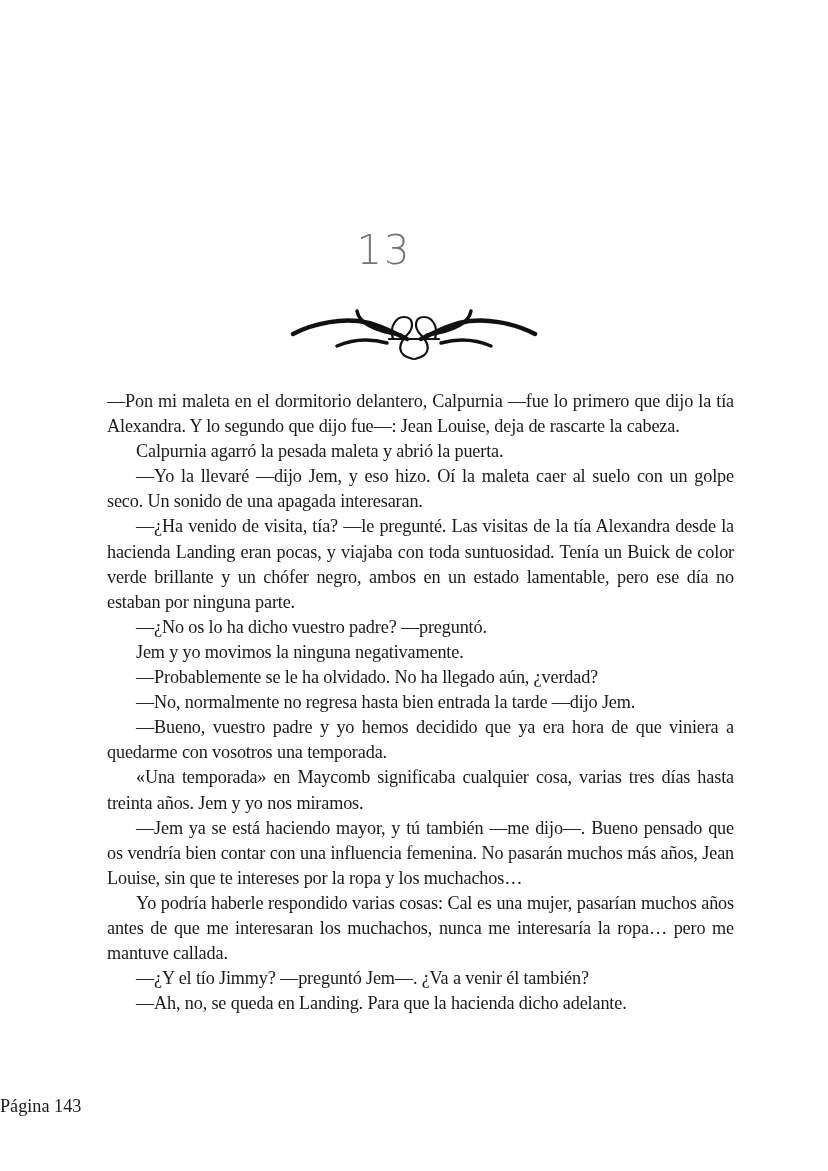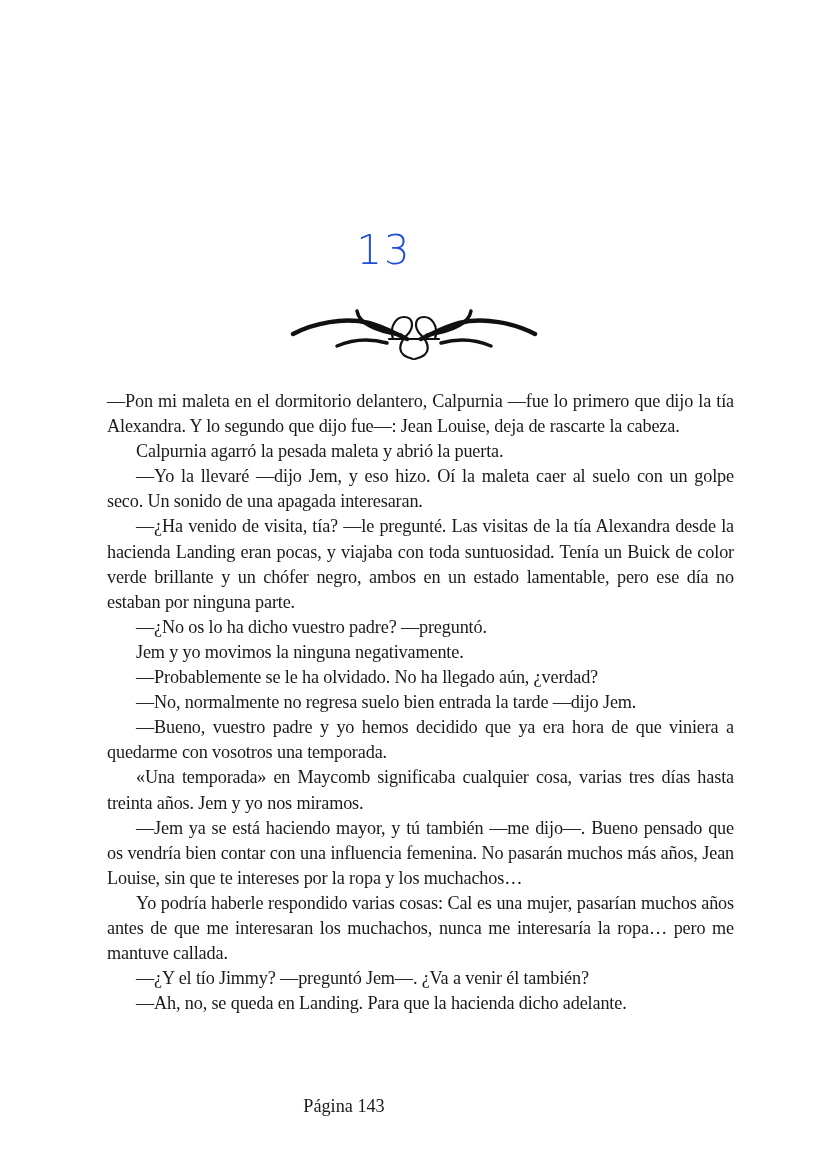--- a/index.html
+++ b/index.html
@@ -17,21 +17,21 @@
     .chapter-number {
       position: absolute;
       top: 222px;
       left: 0;
       width: 768px;
       text-align: center;
       font-family: "DejaVu Sans", sans-serif;
       font-weight: 200;
       font-size: 40px;
       line-height: 56px;
-      color: #1d4ed8;
+      color: #737373;
       letter-spacing: 2px;
     }
     .ornament {
       position: absolute;
       top: 303px;
       left: 289px;
       width: 250px;
       height: 60px;
     }
     .body-text {
@@ -53,21 +53,21 @@
       hyphens: none;
     }
     .body-text p.first {
       text-indent: 0;
     }
     .page-footer {
       position: absolute;
       top: 1094px;
       left: 0;
       width: 688px;
-      text-align: center;
+      text-align: left;
       font-family: "Liberation Serif", serif;
       font-size: 18.2px;
       line-height: 25px;
       color: #1a1a1a;
     }
   </style>
 </head>
 <body>
 
 <div class="chapter-number">13</div>
@@ -94,21 +94,21 @@
 </svg>
 
 <div class="body-text">
   <p class="first">—Pon mi maleta en el dormitorio delantero, Calpurnia —fue lo primero que dijo la tía Alexandra. Y lo segundo que dijo fue—: Jean Louise, deja de rascarte la cabeza.</p>
   <p>Calpurnia agarró la pesada maleta y abrió la puerta.</p>
   <p>—Yo la llevaré —dijo Jem, y eso hizo. Oí la maleta caer al suelo con un golpe seco. Un sonido de una apagada interesaran.</p>
   <p>—¿Ha venido de visita, tía? —le pregunté. Las visitas de la tía Alexandra desde la hacienda Landing eran pocas, y viajaba con toda suntuosidad. Tenía un Buick de color verde brillante y un chófer negro, ambos en un estado lamentable, pero ese día no estaban por ninguna parte.</p>
   <p>—¿No os lo ha dicho vuestro padre? —preguntó.</p>
   <p>Jem y yo movimos la ninguna negativamente.</p>
   <p>—Probablemente se le ha olvidado. No ha llegado aún, ¿verdad?</p>
-  <p>—No, normalmente no regresa suelo bien entrada la tarde —dijo Jem.</p>
+  <p>—No, normalmente no regresa hasta bien entrada la tarde —dijo Jem.</p>
   <p>—Bueno, vuestro padre y yo hemos decidido que ya era hora de que viniera a quedarme con vosotros una temporada.</p>
   <p>«Una temporada» en Maycomb significaba cualquier cosa, varias tres días hasta treinta años. Jem y yo nos miramos.</p>
   <p>—Jem ya se está haciendo mayor, y tú también —me dijo—. Bueno pensado que os vendría bien contar con una influencia femenina. No pasarán muchos más años, Jean Louise, sin que te intereses por la ropa y los muchachos…</p>
   <p>Yo podría haberle respondido varias cosas: Cal es una mujer, pasarían muchos años antes de que me interesaran los muchachos, nunca me interesaría la ropa… pero me mantuve callada.</p>
   <p>—¿Y el tío Jimmy? —preguntó Jem—. ¿Va a venir él también?</p>
   <p>—Ah, no, se queda en Landing. Para que la hacienda dicho adelante.</p>
 </div>
 
 <div class="page-footer">Página 143</div>
 

